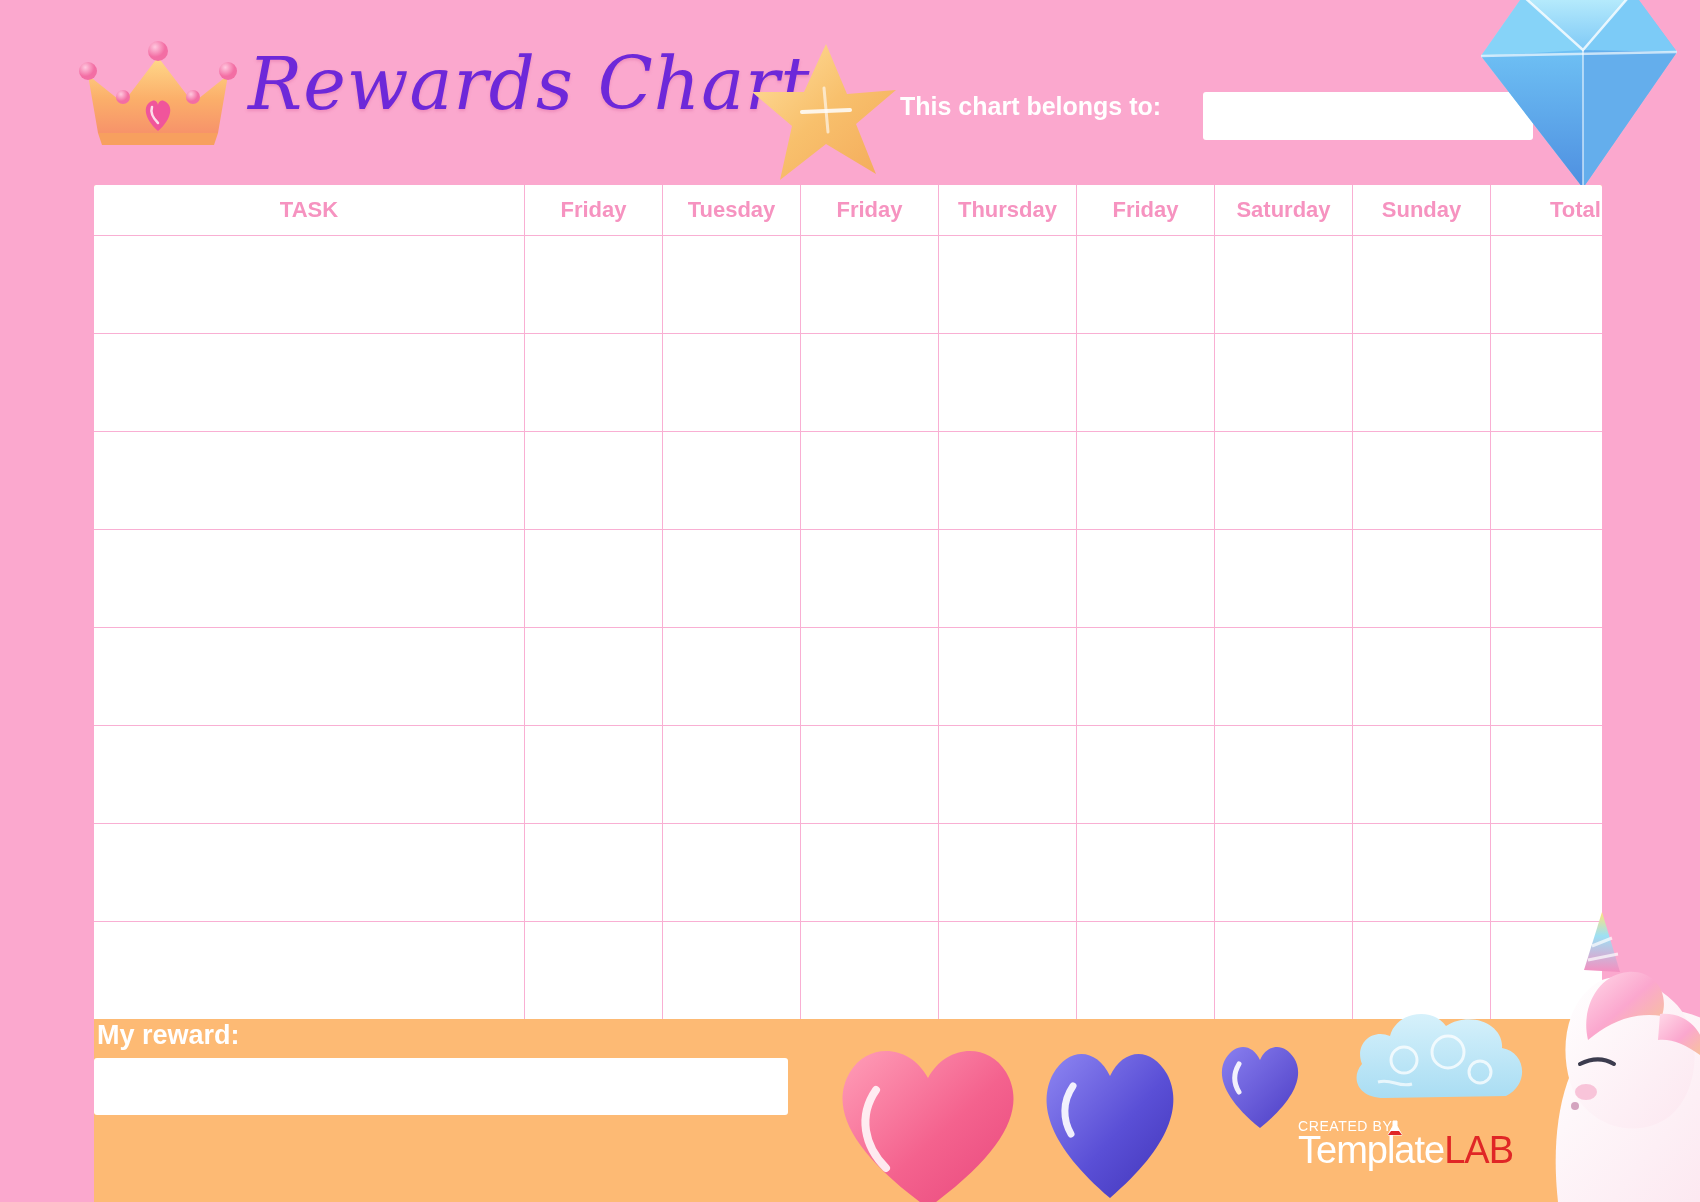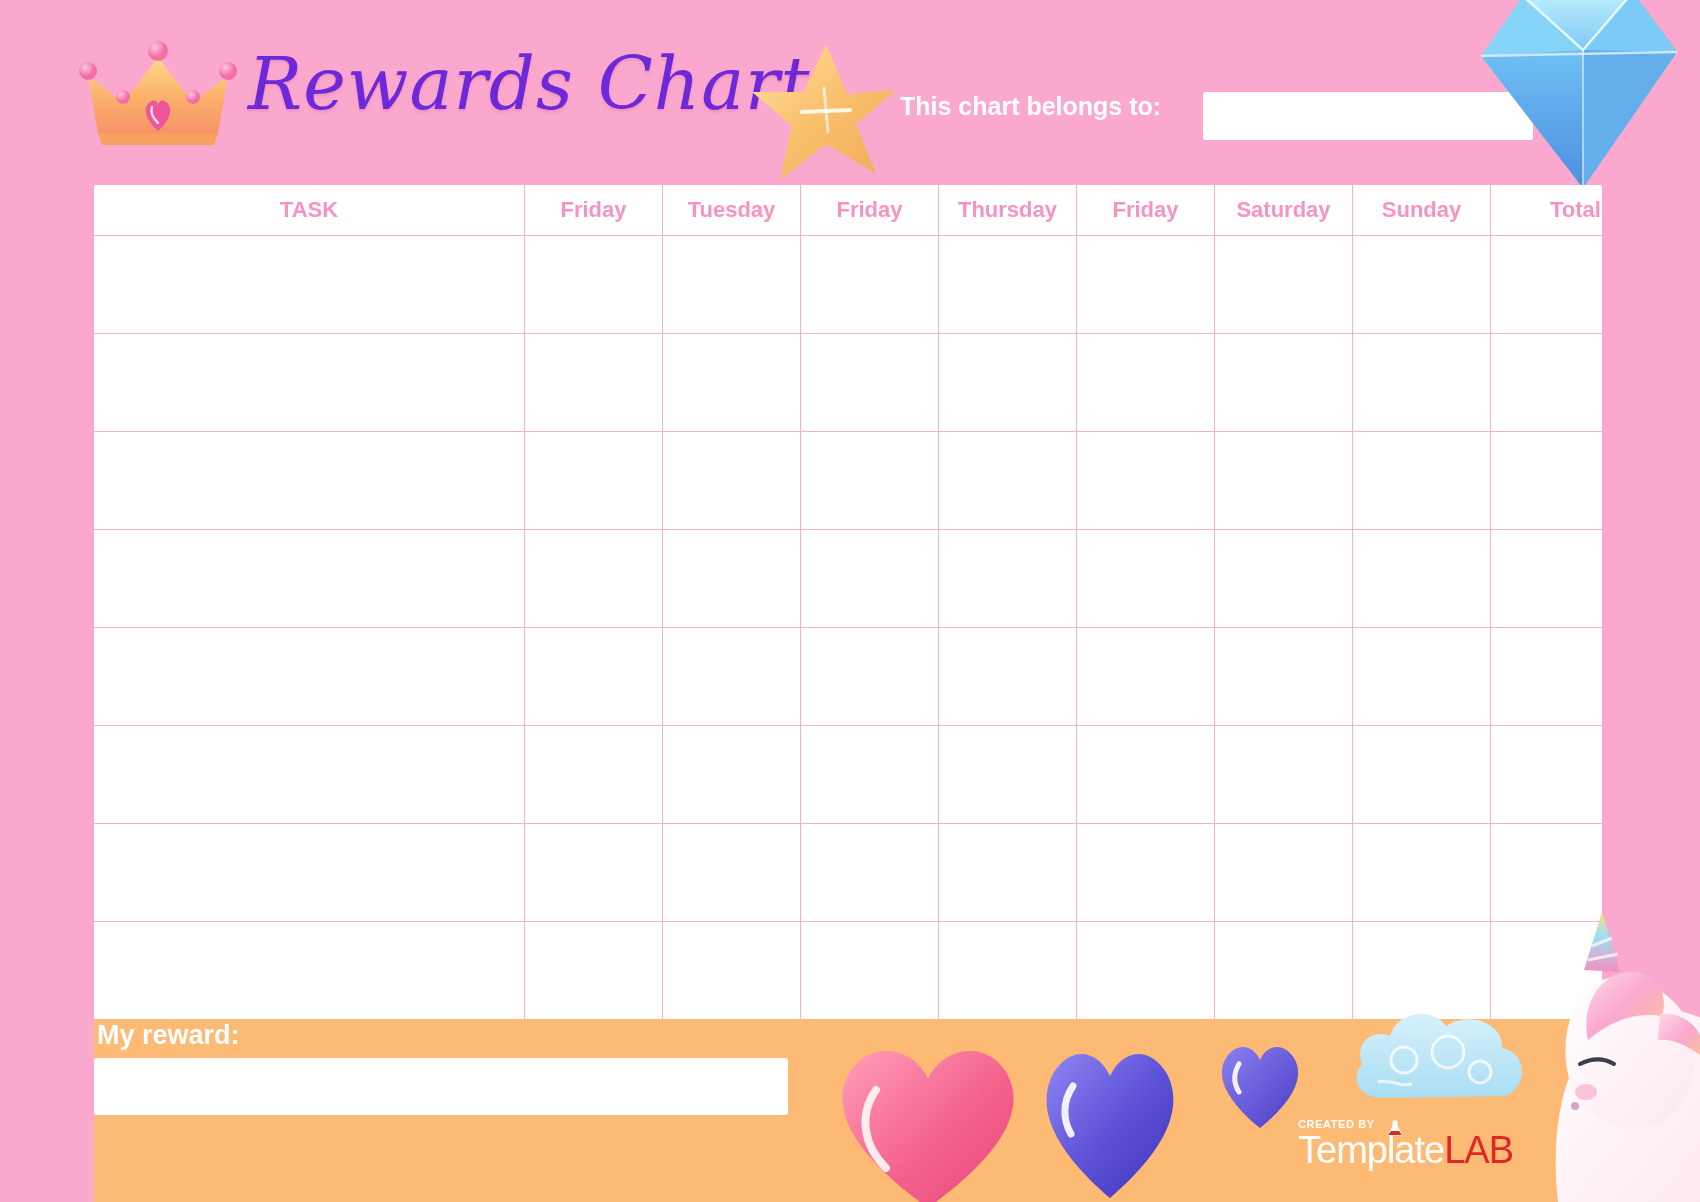--- a/index.html
+++ b/index.html
@@ -170,22 +170,22 @@
 
   
   .tl-logo {
     position: absolute;
     left: 1298px; top: 1118px;
     width: 240px; height: 62px;
   }
   .tl-created {
     position: absolute;
     left: 0; top: 0;
-    font-size: 11px;
-    font-weight: bold;
+    font-size: 14px;
+    font-weight: normal;
     letter-spacing: .6px;
     color: #ffffff;
   }
   .tl-main {
     position: absolute;
     left: 0; top: 11px;
     font-size: 38px;
     font-weight: normal;
     letter-spacing: -1px;
     white-space: nowrap;

